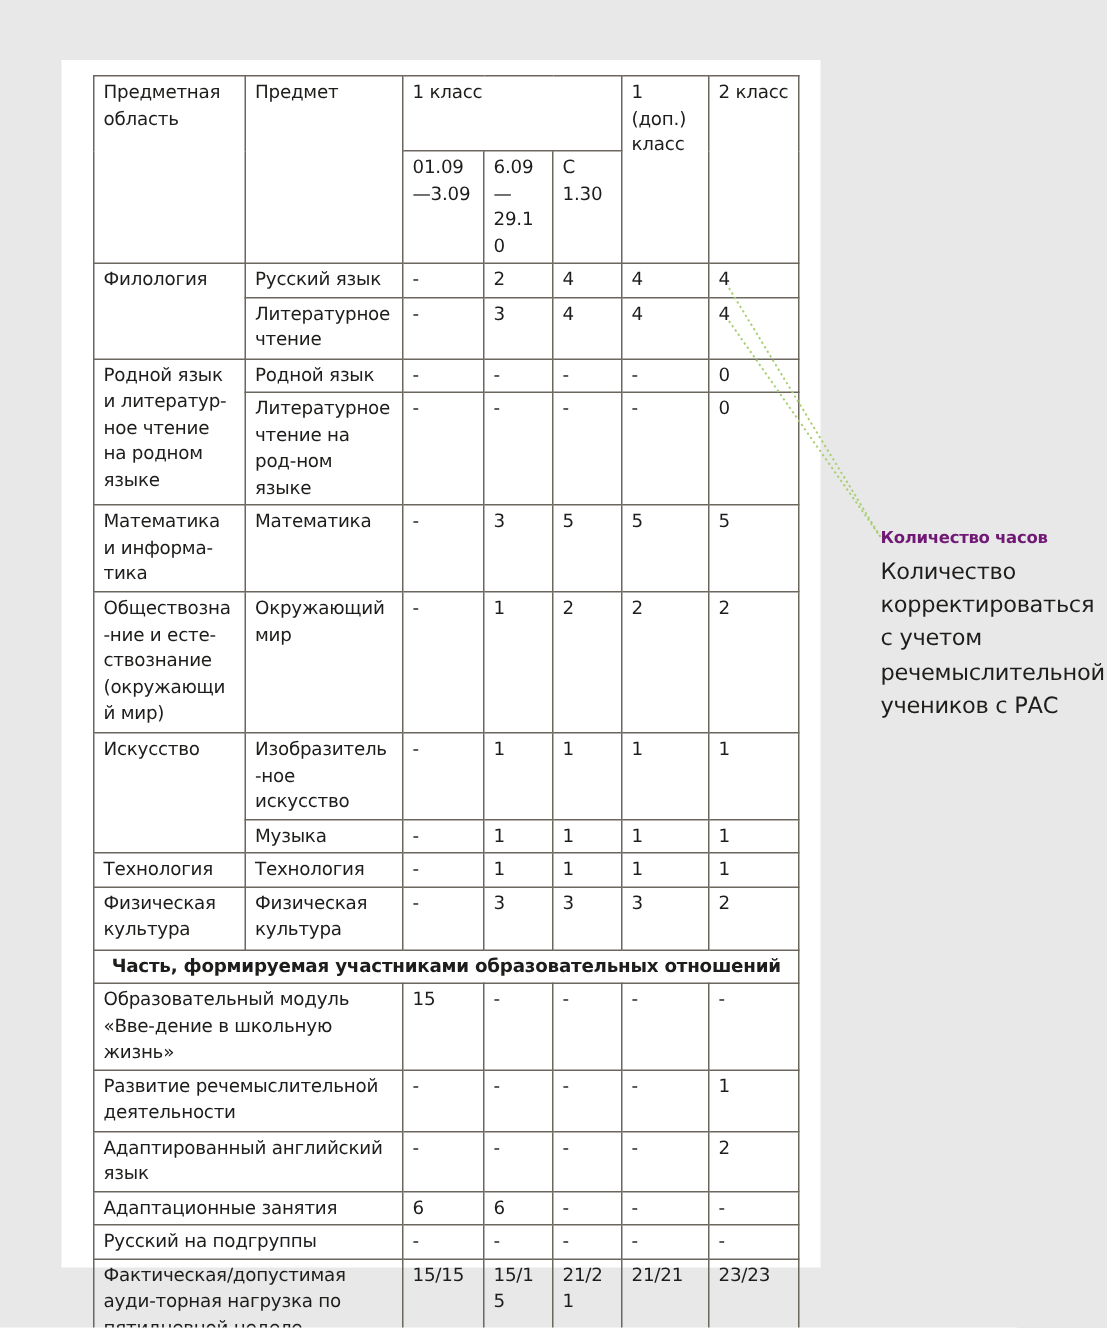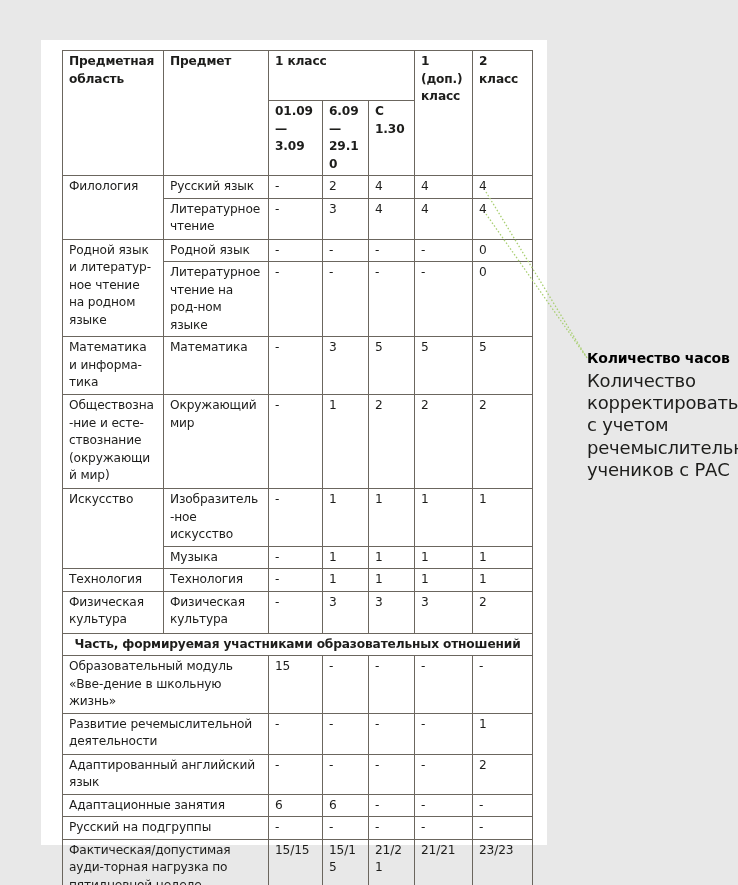--- a/index.html
+++ b/index.html
@@ -25,30 +25,30 @@
     line-height:17.5px;
     letter-spacing:-0.15px;
   }
   table.plan td {
     border:1.6px solid #6b665e;
     vertical-align:top;
     padding:2px 6px 2px 6px;
     word-wrap:break-word;
     overflow:hidden;
   }
-  table.plan td.b { font-weight:bold; }
+  table.plan td.b { font-weight:normal; }
   .sect td { font-weight:bold; text-align:center; }
   .note-title {
     position:absolute; left:587px; top:350px;
-    color:#000000; font-weight:bold; font-size:14px;
+    color:#701a75; font-weight:bold; font-size:11px;
     line-height:17px; letter-spacing:-0.2px;
   }
   .note-body {
     position:absolute; left:587px; top:370px; width:140px;
-    font-size:18px; line-height:22.2px; color:#1d1d1b;
+    font-size:15px; line-height:22.2px; color:#1d1d1b;
     letter-spacing:-0.2px;
   }
   .note-body div { white-space:nowrap; }
   svg.connector { position:absolute; left:0; top:0; pointer-events:none; }
 </style>
 </head>
 <body>
 
 <div class="panel"></div>
 

